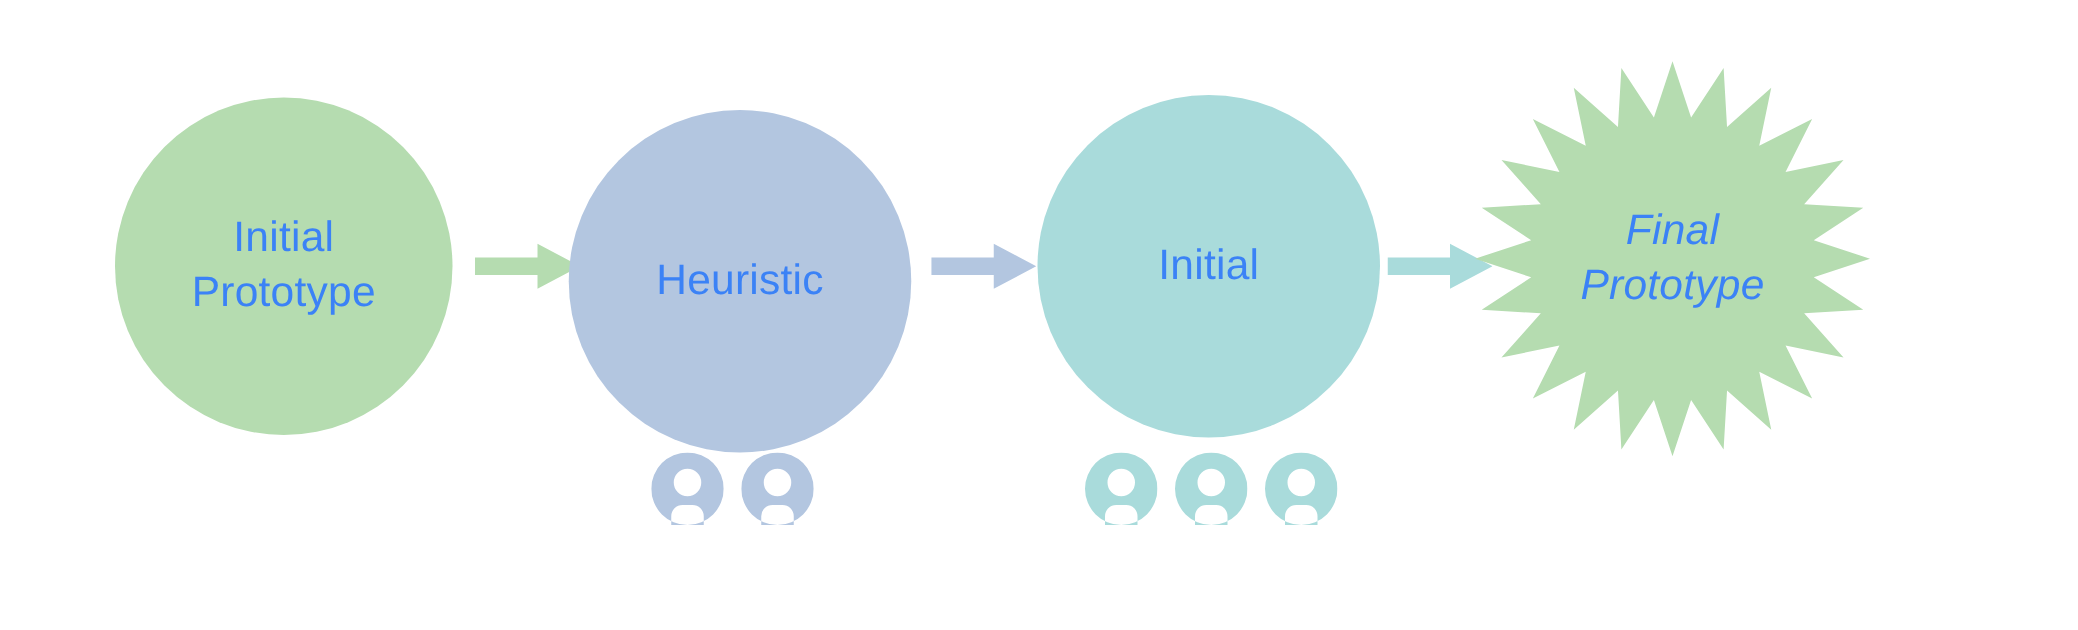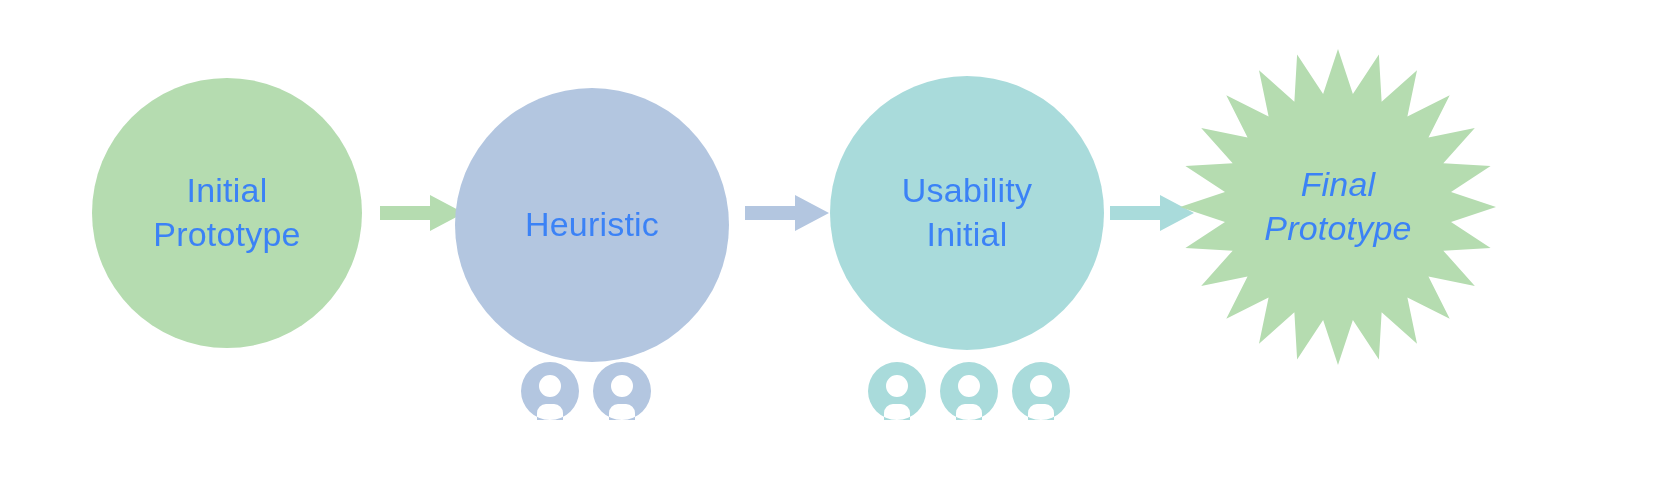--- a/index.html
+++ b/index.html
@@ -101,21 +101,20 @@
 
   <div class="arrow" style="left:745px; top:193px; width:84px; height:40px;">
     <svg width="84" height="40" viewBox="0 0 84 40">
       <polygon points="0,13 50,13 50,2 84,20 50,38 50,27 0,27" fill="#b3c6e0"></polygon>
     </svg>
   </div>
 
   <div class="stage" style="left:830px; top:76px; width:274px; height:274px;">
     <div class="circle" style="left:0; top:0; width:274px; height:274px; background:#a9dbdb;"></div>
     <div class="shape-text">
-      <span class="line">Usability</span>
       <span class="line">Initial</span>
     </div>
   </div>
 
   <div class="people" style="left:868px; top:362px; gap:14px;">
     <svg class="person" width="58" height="58" viewBox="0 0 58 58">
       <path d="M29 0 A29 29 0 0 1 58 29 A29 29 0 0 1 29 58 A29 29 0 0 1 0 29 A29 29 0 0 1 29 0 Z
                M29 13 A11 11 0 0 0 29 35 A11 11 0 0 0 29 13 Z
                M16 58 L16 51 A9 9 0 0 1 25 42 L33 42 A9 9 0 0 1 42 51 L42 58 Z" fill="#a9dbdb" fill-rule="evenodd"></path>
     </svg>

